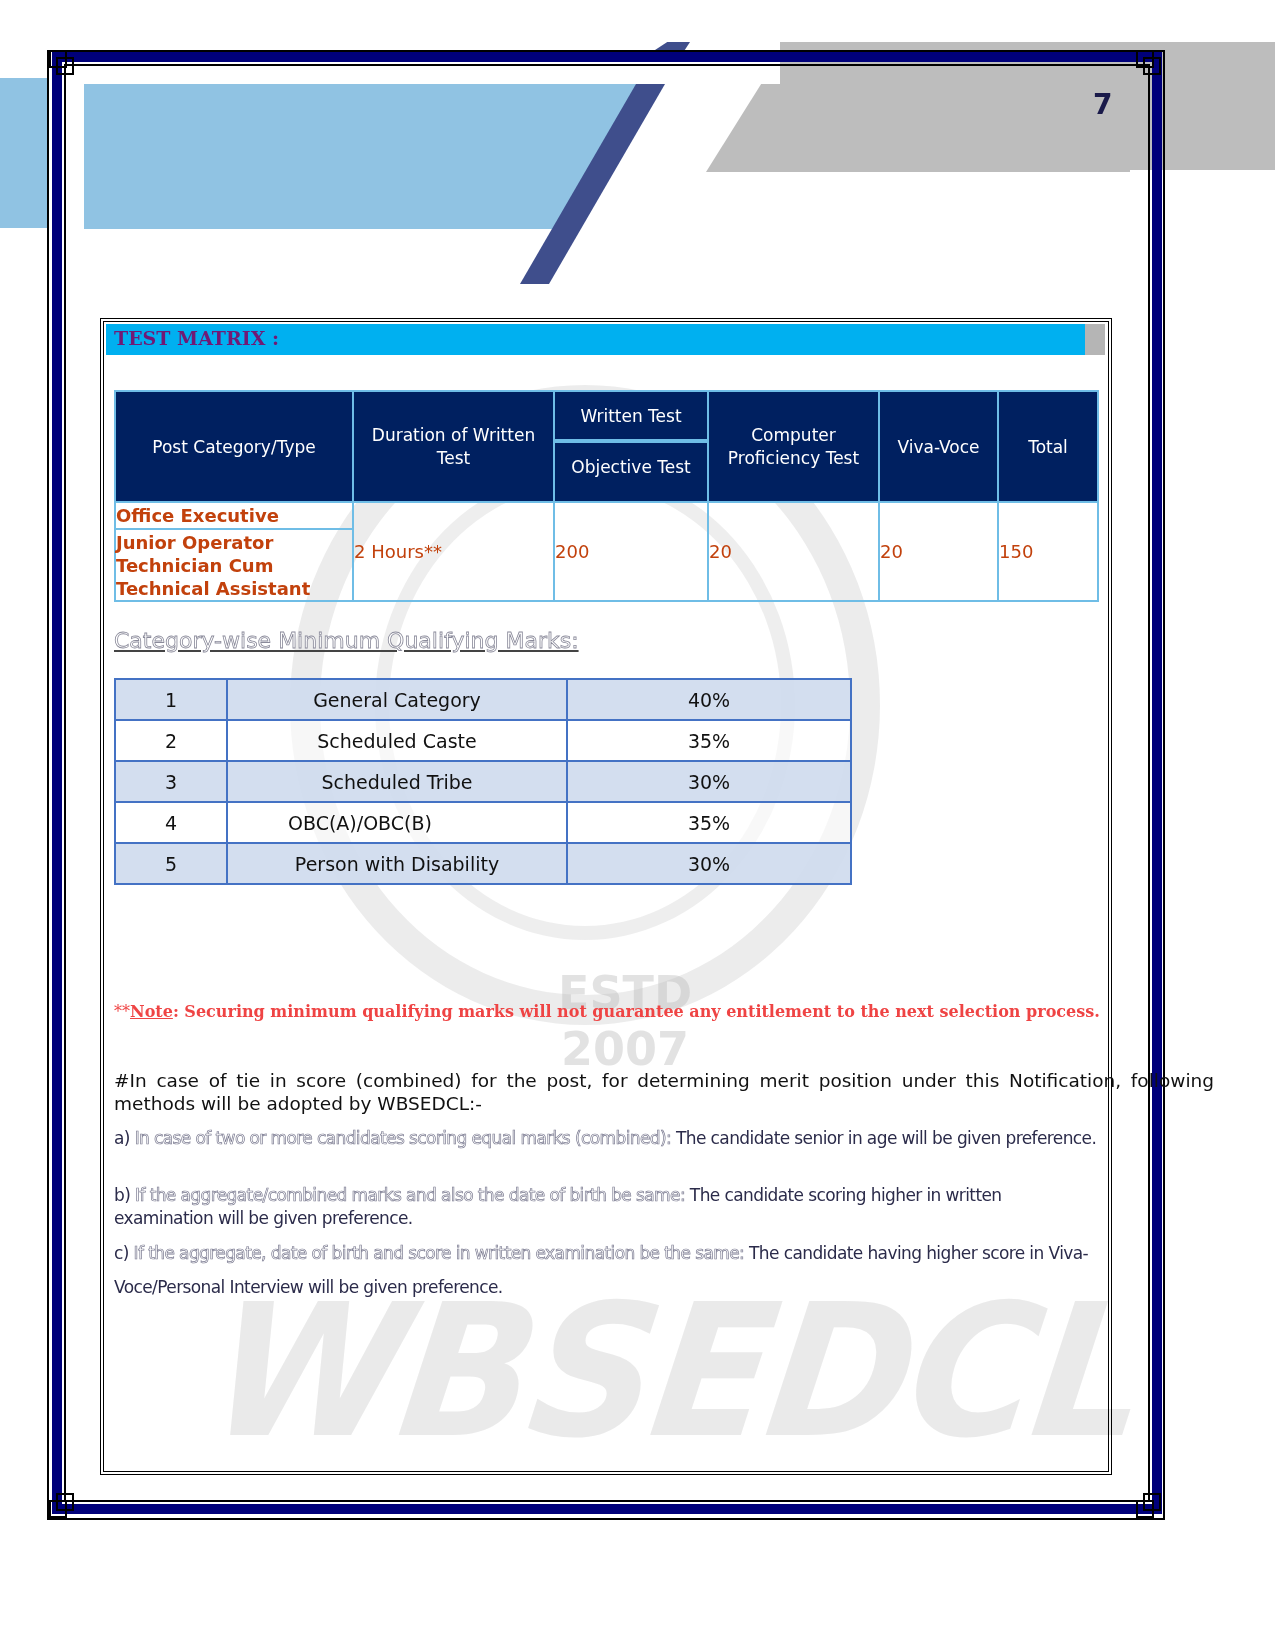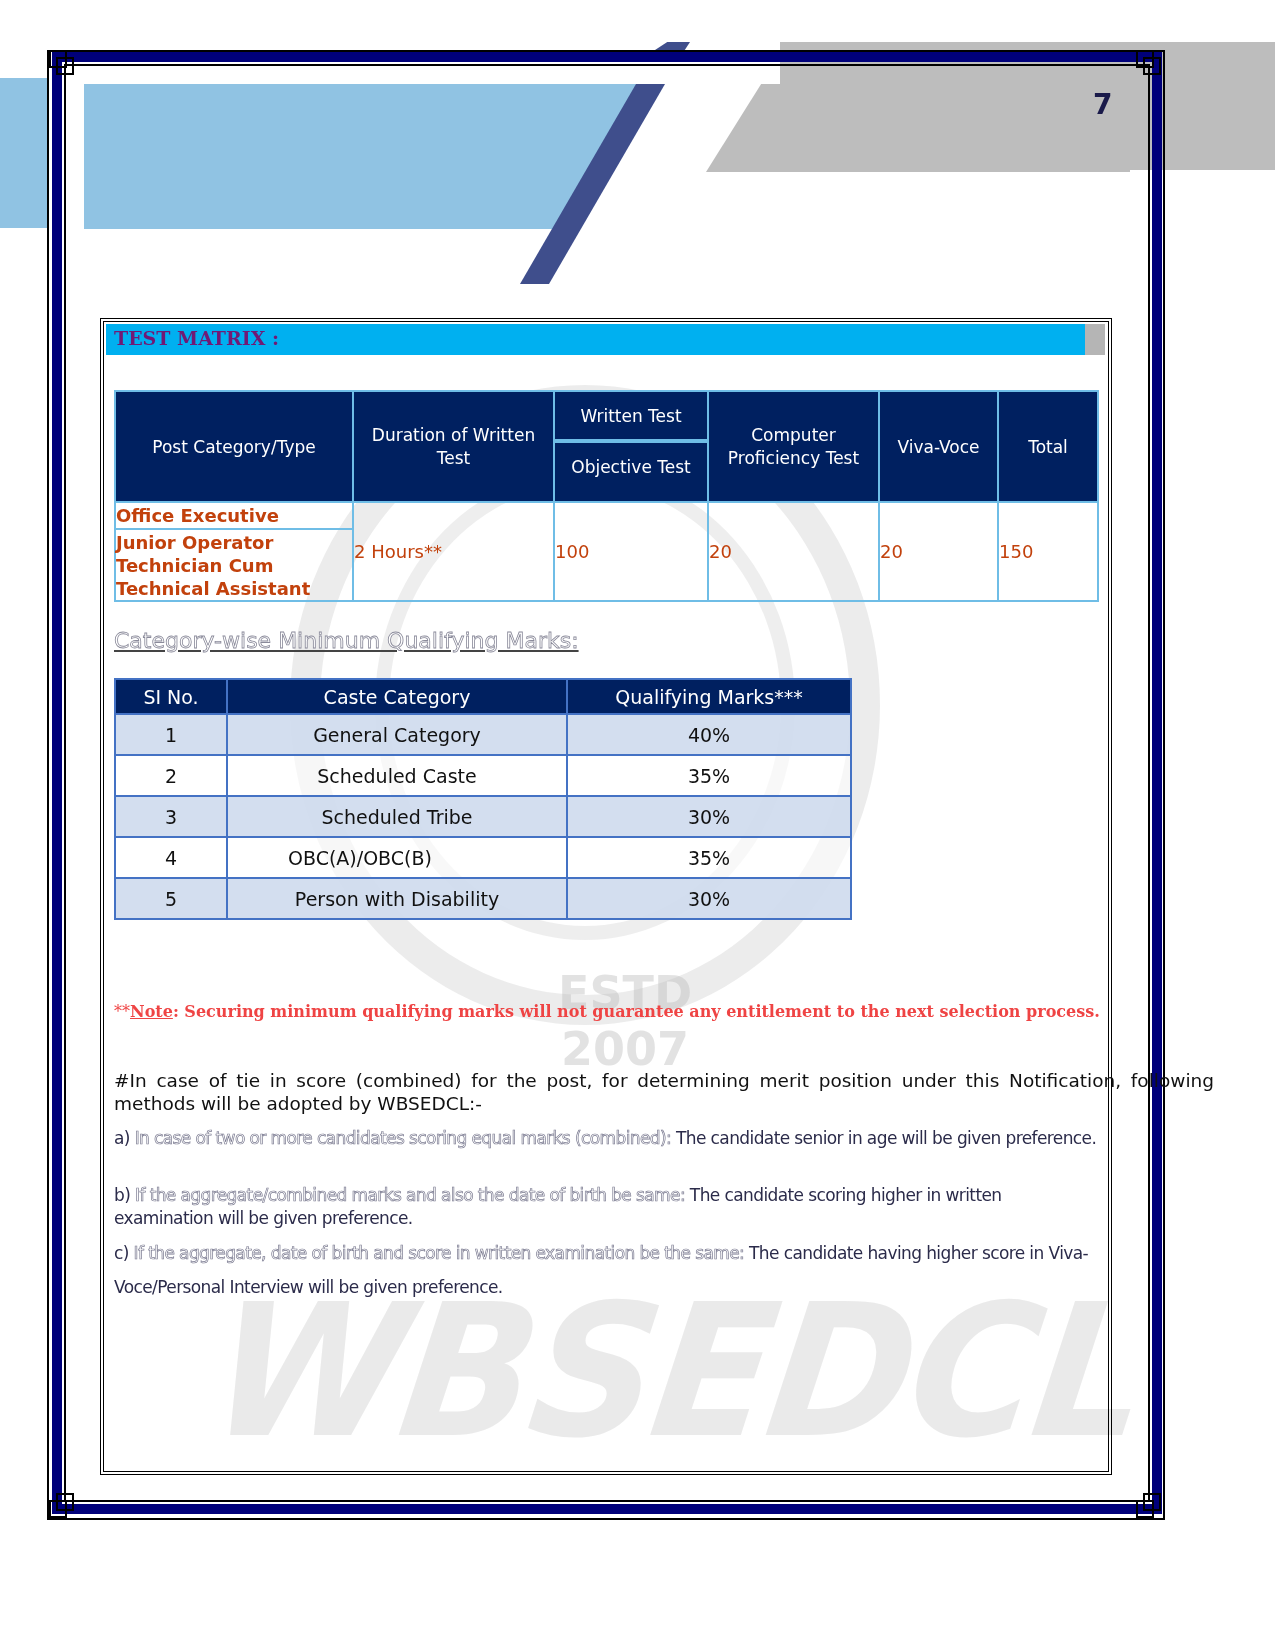--- a/index.html
+++ b/index.html
@@ -127,45 +127,40 @@
     <th rowspan="2" style="line-height:23px">Computer Proficiency Test</th>
     <th rowspan="2">Viva-Voce</th>
     <th rowspan="2">Total</th>
   </tr>
   <tr style="height:61px">
     <th style="vertical-align:top;padding-top:14px">Objective Test</th>
   </tr>
   <tr>
     <td class="post post-a">Office Executive</td>
     <td rowspan="2">2 Hours**</td>
-    <td rowspan="2">100</td>
+    <td rowspan="2">200</td>
     <td rowspan="2">20</td>
     <td rowspan="2">20</td>
     <td rowspan="2">150</td>
   </tr>
   <tr>
     <td class="post post-b">Junior Operator Technician Cum Technical Assistant</td>
   </tr>
 </tbody>
   </table>
 
 <div class="abs cat-heading">Category-wise Minimum Qualifying Marks:</div>
 
 <table class="q-table">
   <colgroup>
       <col style="width:112px">
       <col style="width:340px">
       <col style="width:284px">
     </colgroup>
   <tbody>
-      <tr>
-    <th>SI No.</th>
-    <th>Caste Category</th>
-    <th>Qualifying Marks***</th>
-  </tr>
   <tr class="odd" style="height:37px">
     <td style="height:35px">1</td>
     <td>General Category</td>
     <td>40%</td>
   </tr>
   <tr class="even">
     <td>2</td>
     <td>Scheduled Caste</td>
     <td>35%</td>
   </tr>

